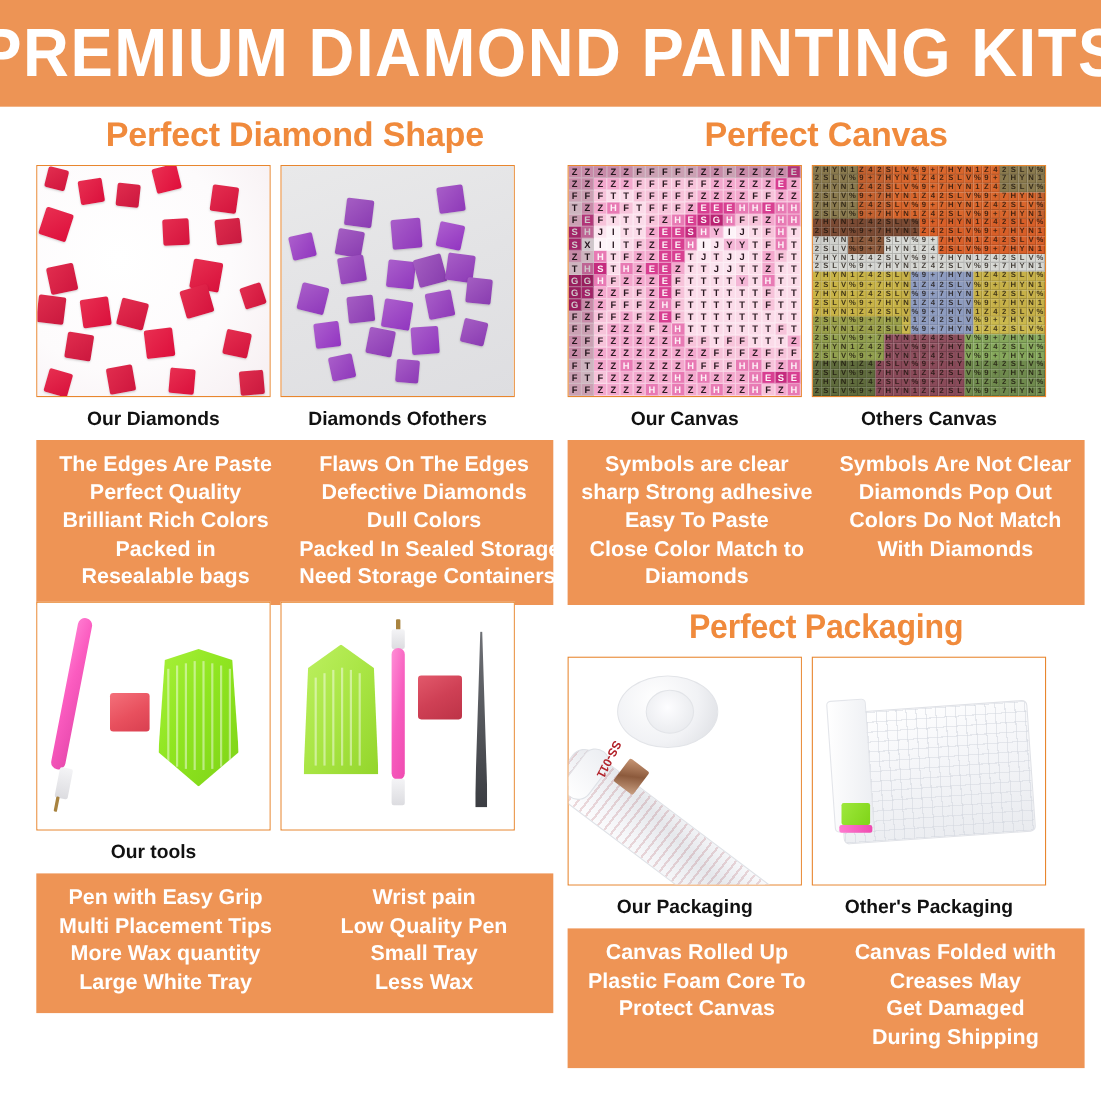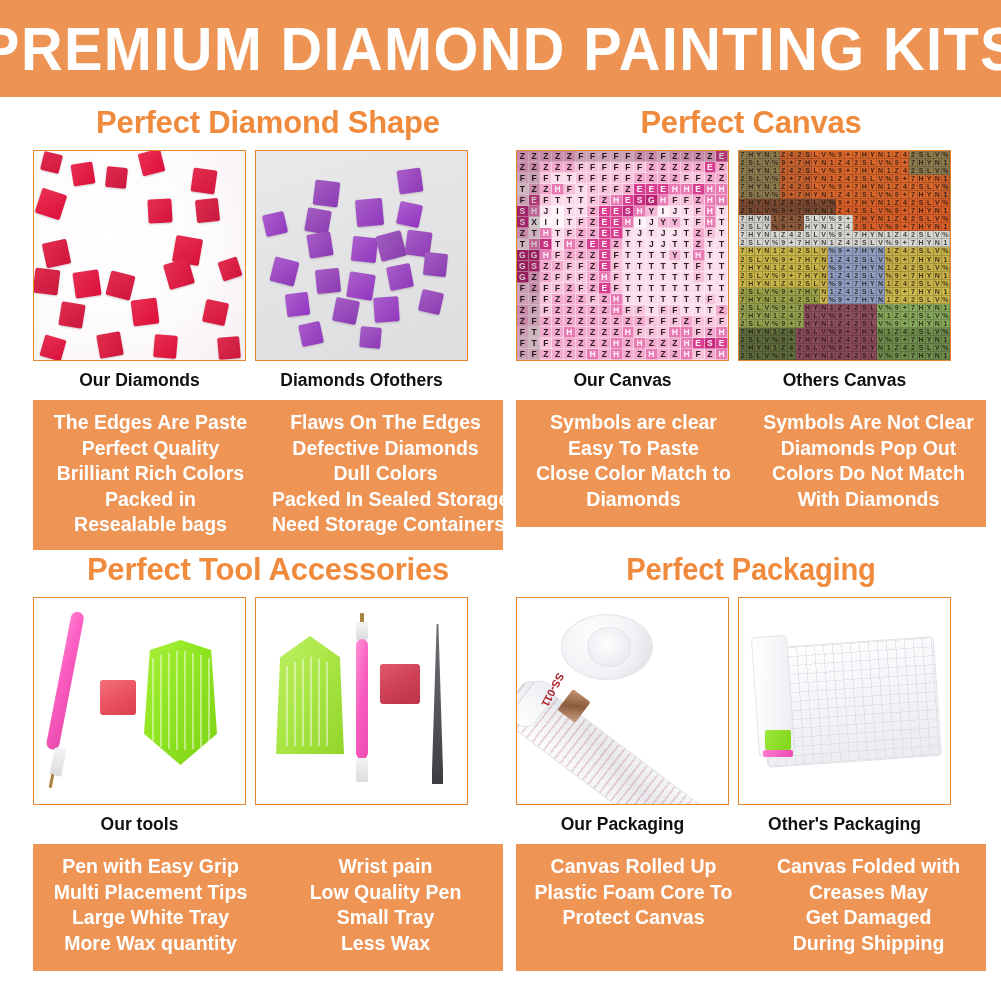--- a/index.html
+++ b/index.html
@@ -1292,35 +1292,35 @@
     </div>
 
     <div class="cap-row">
       <div class="caption">Our Canvas</div>
       <div class="caption">Others Canvas</div>
     </div>
 
     <div class="txt-box tall">
       <div class="txt-col">
           <span>Symbols are clear</span>
+          <span>sharp Strong adhesive</span>
           <span>Easy To Paste</span>
           <span>Close Color Match to</span>
           <span>Diamonds</span>
         </div>
       <div class="txt-col">
           <span>Symbols Are Not Clear</span>
           <span>Diamonds Pop Out</span>
           <span>Colors Do Not Match</span>
           <span>With Diamonds</span>
         </div>
     </div>
   </div>
 
   <div class="quad left bottom">
-    <div class="sec-title">Perfect Tool Accessories</div>
 
     <div class="img-row">
       <div class="photo tall">
         <div class="scatter" style="background:#fff">
 
           <div class="pen-body" style="left:38px; top:14px; width:13px; height:140px; transform: rotate(11deg); transform-origin: 50% 0;"></div>
           <div class="pen-tip" style="left:18px; top:150px; width:12px; height:28px; transform: rotate(11deg);"></div>
           <div class="pen-nib" style="left:16px; top:176px; width:3px; height:14px; transform: rotate(11deg);"></div>
 
           <div class="wax" style="left:66px; top:82px; width:36px; height:35px;"></div>
@@ -1373,22 +1373,22 @@
     </div>
 
     <div class="cap-row">
       <div class="caption">Our tools</div>
     </div>
 
     <div class="txt-box tall">
       <div class="txt-col">
           <span>Pen with Easy Grip</span>
           <span>Multi Placement Tips</span>
+          <span>More Wax quantity</span>
           <span>Large White Tray</span>
-          <span>More Wax quantity</span>
         </div>
       <div class="txt-col">
           <span>Wrist pain</span>
           <span>Low Quality Pen</span>
           <span>Small Tray</span>
           <span>Less Wax</span>
         </div>
     </div>
   </div>
 

